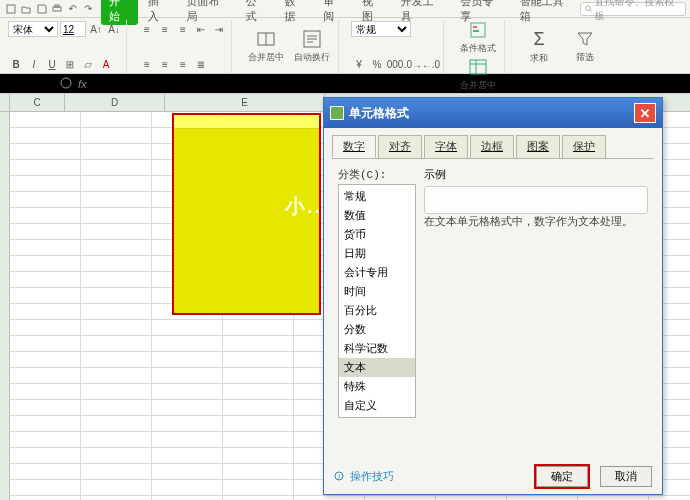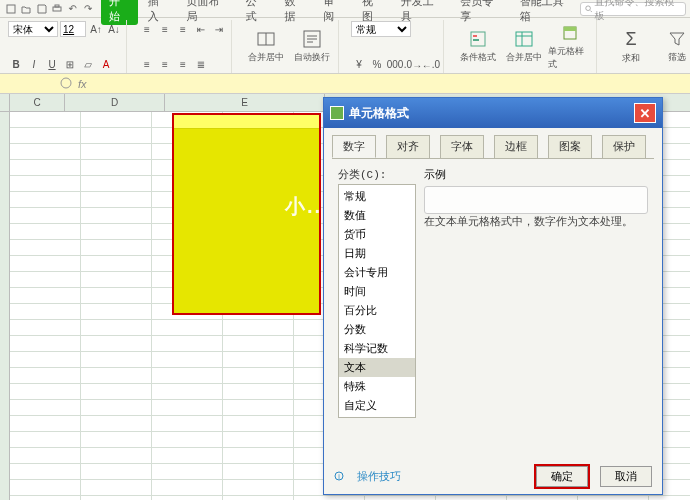--- a/index.html
+++ b/index.html
@@ -18,21 +18,21 @@
 .ribbon { height: 56px; background: #f5f5f0; border-bottom: 1px solid #d0d0c8; display: flex; align-items: stretch; padding: 2px 4px 0; gap: 8px; }
 .ribgrp { display: flex; flex-direction: column; justify-content: space-between; padding: 0 4px; border-right: 1px solid #e0e0d8; font-size: 10px; color: #555; }
 .ribgrp:last-child { border-right: none; }
 .ribgrp .row { display: flex; gap: 2px; align-items: center; height: 18px; }
 .ribgrp .btn { width: 16px; height: 16px; display: inline-flex; align-items: center; justify-content: center; color: #555; font-size: 10px; }
 .ribgrp select, .font-size-box { border: 1px solid #ccc; background: #fff; font-size: 10px; height: 16px; }
 .big-btn { display: flex; flex-direction: column; align-items: center; gap: 2px; font-size: 9px; color: #555; width: 44px; justify-content: center; }
 .big-btn svg { width: 20px; height: 20px; }
 
 
-.fbar { height: 20px; background: #fef9c3; border-bottom: 1px solid #ccc; display: flex; align-items: center; font-size: 11px; color: #555; }
+.fbar { height: 20px; background: #000000; border-bottom: 1px solid #ccc; display: flex; align-items: center; font-size: 11px; color: #555; }
 .fbar .namebox { width: 60px; border-right: 1px solid #ccc; padding: 0 4px; }
 .fbar .fx { padding: 0 6px; font-style: italic; color: #888; }
 
 
 .sheet { position: relative; height: 406px; background: #fff; }
 .colhdrs { height: 18px; display: flex; background: #e2ece2; border-bottom: 1px solid #bbb; color: #555; font-size: 10px; }
 .colhdr { border-right: 1px solid #bbb; display: flex; align-items: center; justify-content: center; }
 .rowhdrs { position: absolute; left: 0; top: 18px; width: 10px; background: #e2ece2; border-right: 1px solid #bbb; height: 388px; }
 .cells { position: absolute; left: 10px; top: 18px; right: 0; bottom: 0; }
 .cells::before, .cells::after { content: ""; position: absolute; background: repeating-linear-gradient(to bottom, transparent 0, transparent 15px, #d5ded5 15px, #d5ded5 16px); left:0; right:0; top:0; bottom:0; pointer-events:none; }
@@ -41,33 +41,33 @@
 
 .sel { position: absolute; left: 172px; top: 19px; width: 149px; height: 202px; background: #e6e600; border: 2px solid #c00; }
 .sel .hdr { height: 14px; background: #ffff66; border-bottom: 1px solid #d5d500; }
 .sel .watermark { position: absolute; top: 46%; left: 92%; transform: translate(-50%,-50%); color: rgba(255,255,255,0.9); font-size: 20px; font-weight: bold; letter-spacing: 2px; }
 
 
 .dlg { position: absolute; left: 323px; top: 97px; width: 340px; height: 398px; background: #f4f4f0; border: 1px solid #3a70c4; box-shadow: 2px 2px 6px rgba(0,0,0,0.25); display: flex; flex-direction: column; }
 .dlg-title { height: 30px; background: linear-gradient(to bottom,#4a88da,#2f63b8); color: #fff; display: flex; align-items: center; padding: 0 6px; font-size: 12px; font-weight: bold; }
 .dlg-title .ico { width: 14px; height: 14px; background: #6ab04c; margin-right: 5px; display: inline-block; border: 1px solid #fff; }
 .dlg-close { margin-left: auto; width: 22px; height: 20px; background: #e74c3c; color: #fff; display: flex; align-items: center; justify-content: center; font-size: 13px; font-weight: bold; border: 1px solid #fff; }
-.dlg-tabs { display: flex; padding: 7px 8px 0; gap: 8px; font-size: 11px; }
+.dlg-tabs { display: flex; padding: 7px 8px 0; gap: 0; font-size: 11px; text-decoration: underline; }
 .dlg-tab { padding: 3px 10px; border: 1px solid #b6b6a8; border-bottom: none; background: #ececde; color: #333; margin-right: 2px; }
 .dlg-tab.active { background: #f4f4f0; border-bottom: 1px solid #f4f4f0; position: relative; z-index: 2; }
 .dlg-body { flex: 1; border-top: 1px solid #b6b6a8; margin: 0 8px 6px; padding: 8px 6px 4px; position: relative; display: flex; gap: 8px; }
 .cat-top { font-size: 11px; color: #333; margin-bottom: 2px; font-family: Liberation Mono, monospace; }
 .cat-list { width: 78px; border: 1px solid #b6b6a8; background: #fff; font-size: 11px; padding: 2px 0; height: 234px; overflow: hidden; }
 .cat-item { padding: 2px 5px; cursor: default; }
 .cat-item.selected { background: #d8d8cc; }
 .right-col { flex: 1; font-size: 11px; }
 .sample-box { border: 1px solid #ccc; background: #fdfdfc; height: 28px; margin-top: 4px; border-radius: 3px; }
 .desc { color: #444; font-size: 11px; }
 .dlg-foot { height: 30px; display: flex; align-items: center; padding: 0 10px 6px; gap: 8px; }
-.tip { color: #2b8ac6; font-size: 11px; display: inline-flex; align-items: center; gap: 13px; }
+.tip { color: #2b8ac6; font-size: 11px; display: inline-flex; align-items: center; gap: 6px; }
 .dlg-btn { margin-left: 4px; padding: 2px 14px; font-size: 11px; border: 1px solid #999; background: #f0f0e8; }
 .dlg-btn.primary { outline: 2px solid #c00; }
 </style>
 </head>
 <body>
 
 <div class="toprow">
   <span class="mini">
       <svg width="10" height="10" viewBox="0 0 10 10">
         <rect x="1" y="1" width="8" height="8" fill="none" stroke="#777"></rect>
@@ -171,21 +171,21 @@
         <select style="width:60px"><option>常规</option></select>
       </div>
     <div class="row">
       <span class="btn">¥</span>
       <span class="btn">%</span>
       <span class="btn">000</span>
       <span class="btn">.0→</span>
       <span class="btn">←.0</span>
     </div>
   </div>
-  <div class="ribgrp" style="flex-direction:row;gap:2px;align-items:center">
+  <div class="ribgrp" style="flex-direction:column;gap:2px;align-items:center">
     <div class="big-btn">
       <svg viewBox="0 0 20 20">
           <rect x="3" y="3" width="14" height="14" fill="none" stroke="#5a8"></rect>
           <rect x="5" y="6" width="4" height="2" fill="#e66"></rect>
           <rect x="5" y="10" width="6" height="2" fill="#5a8"></rect>
         </svg>
       <span>条件格式</span>
     </div>
     <div class="big-btn">
       <svg viewBox="0 0 20 20">

